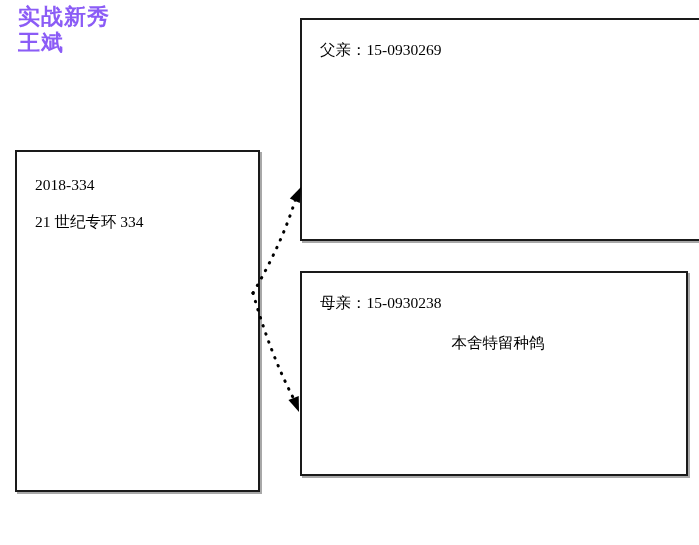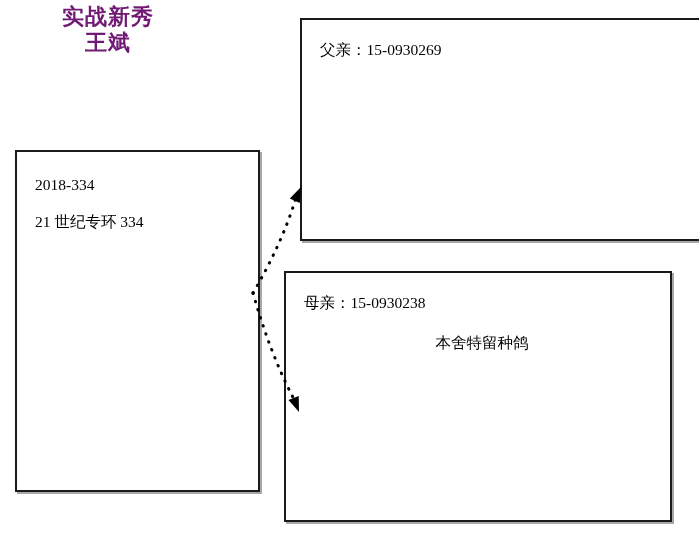--- a/index.html
+++ b/index.html
@@ -16,27 +16,27 @@
     font-family: "Liberation Serif", "DejaVu Serif", serif;
     color: #000000;
   }
 
   
   .title-block {
     position: absolute;
     left: 18px;
     top: 4px;
     width: 180px;
-    text-align: center;
+    text-align: left;
     font-family: "Liberation Serif", "DejaVu Serif", serif;
     font-weight: bold;
     font-size: 22px;
     line-height: 26px;
     letter-spacing: 1px;
-    color: #701a75;
+    color: #8b5cf6;
   }
   .title-line-1 { display: block; }
   .title-line-2 { display: block; }
 
   
   .box {
     position: absolute;
     box-sizing: border-box;
     background: #ffffff;
     border: 2px solid #1a1a1a;
@@ -48,24 +48,24 @@
     width: 245px;
     height: 342px;
   }
   #box-father {
     left: 300px;
     top: 18px;
     width: 403px;
     height: 223px;
   }
   #box-mother {
-    left: 284px;
+    left: 300px;
     top: 271px;
     width: 388px;
-    height: 251px;
+    height: 205px;
   }
 
   .box-text {
     position: absolute;
     left: 18px;
     right: 10px;
     font-size: 15.5px;
     line-height: 20px;
     white-space: nowrap;
     color: #000000;

